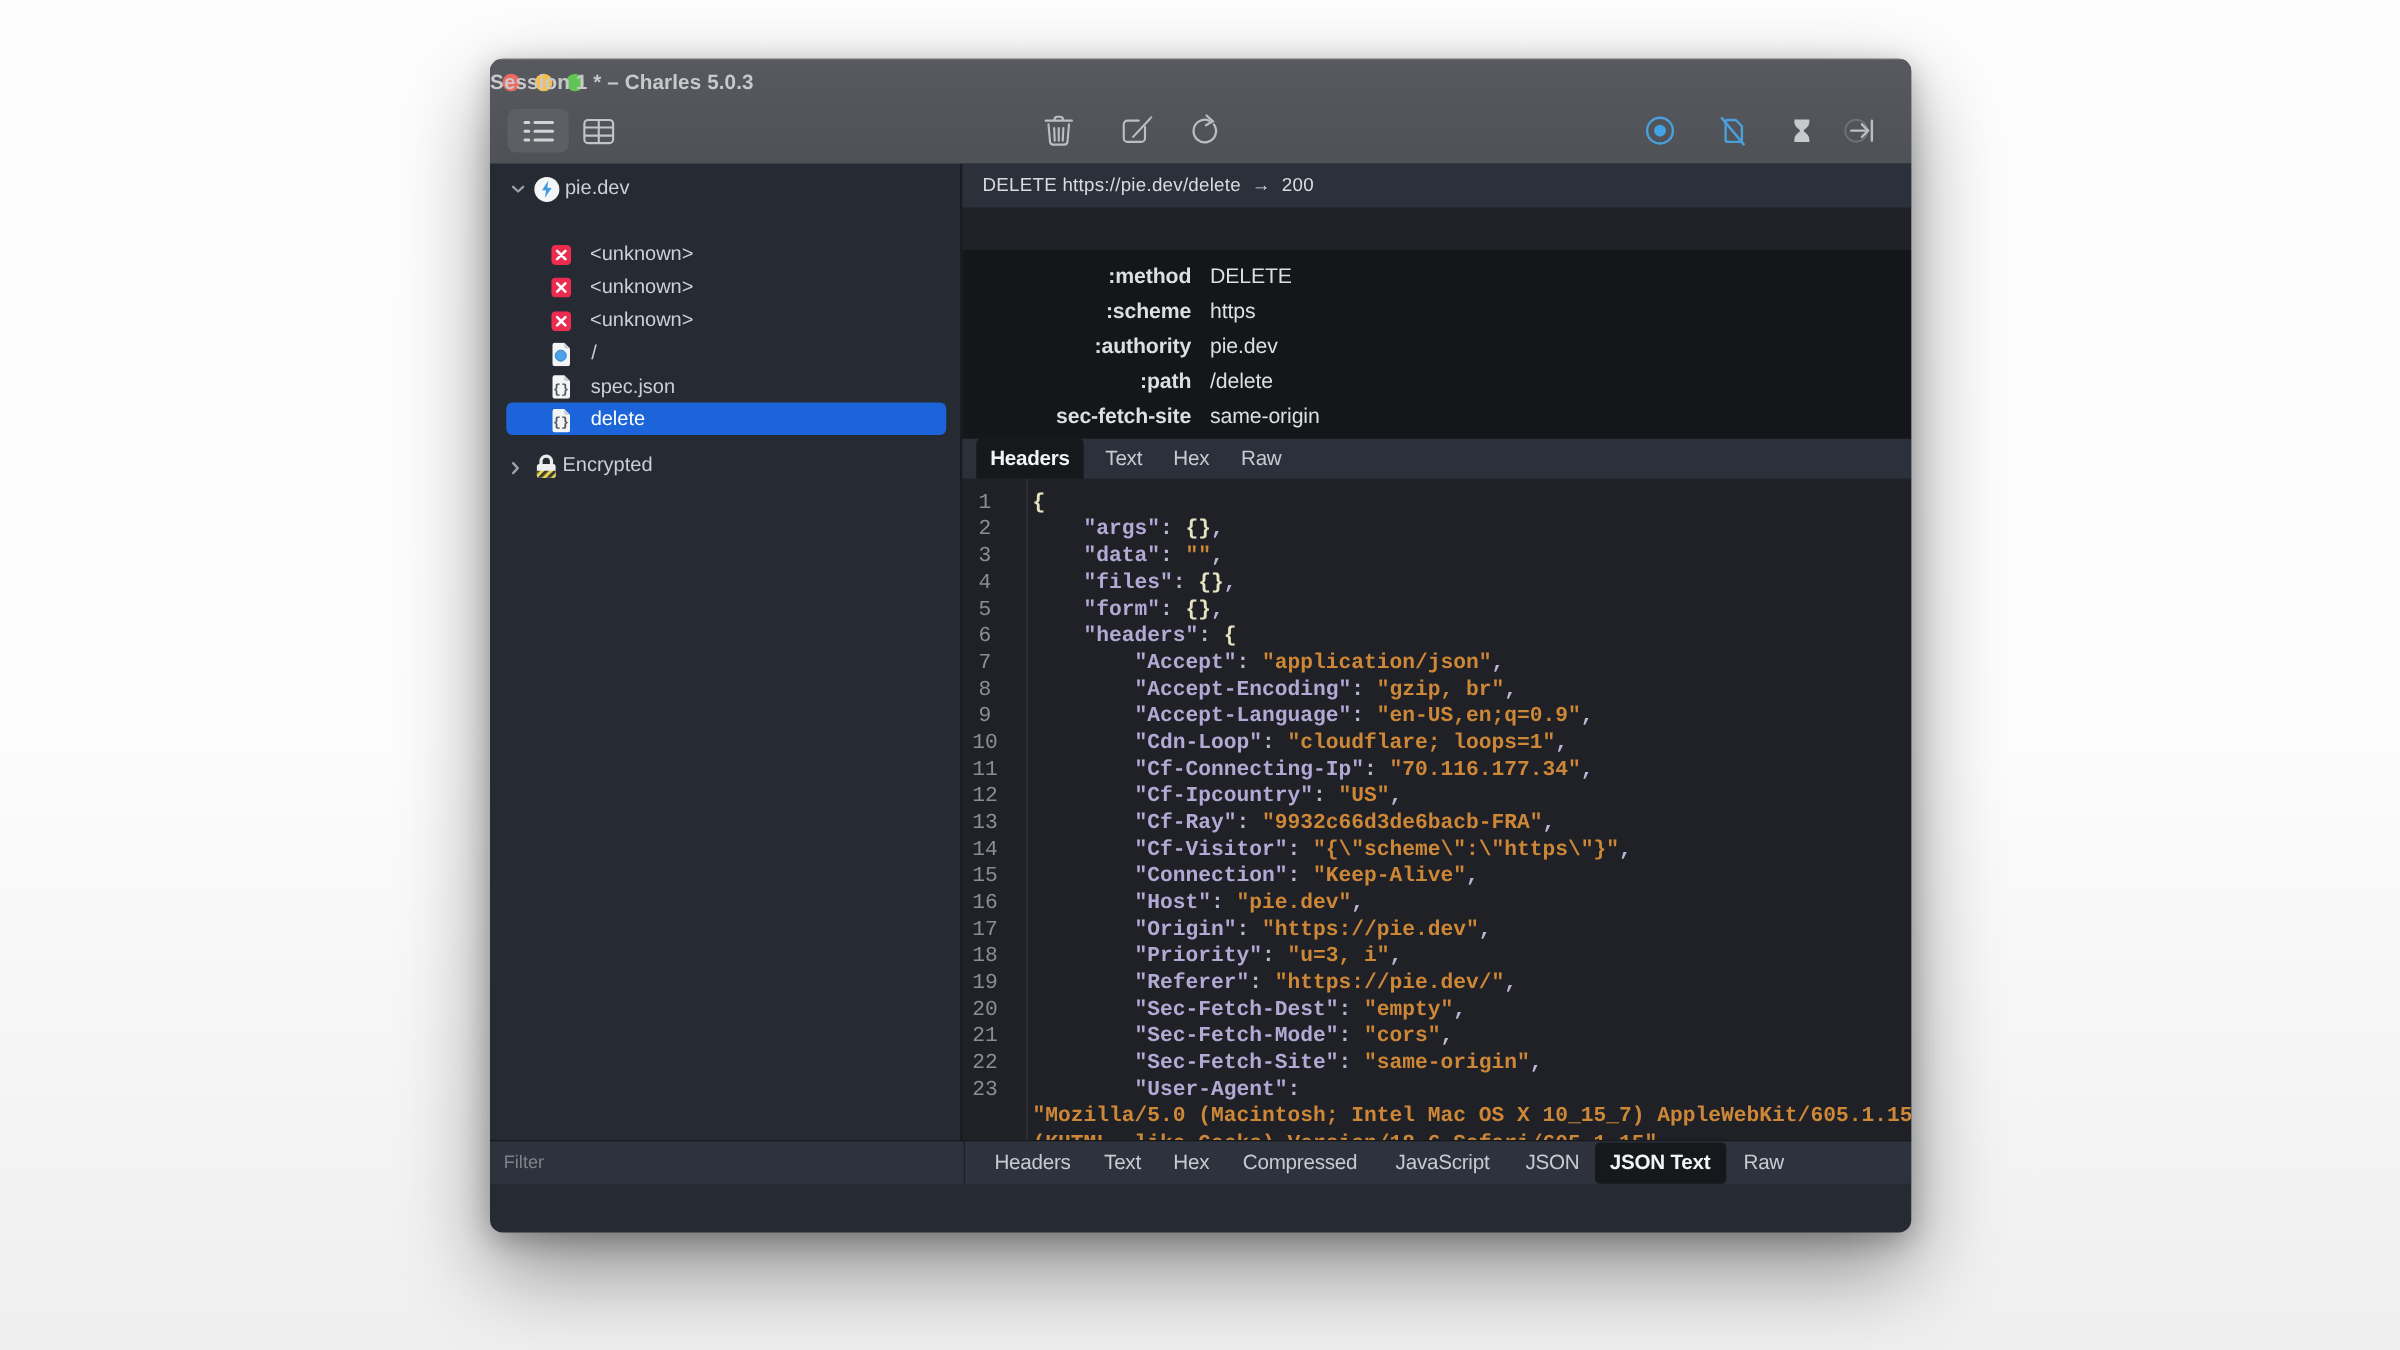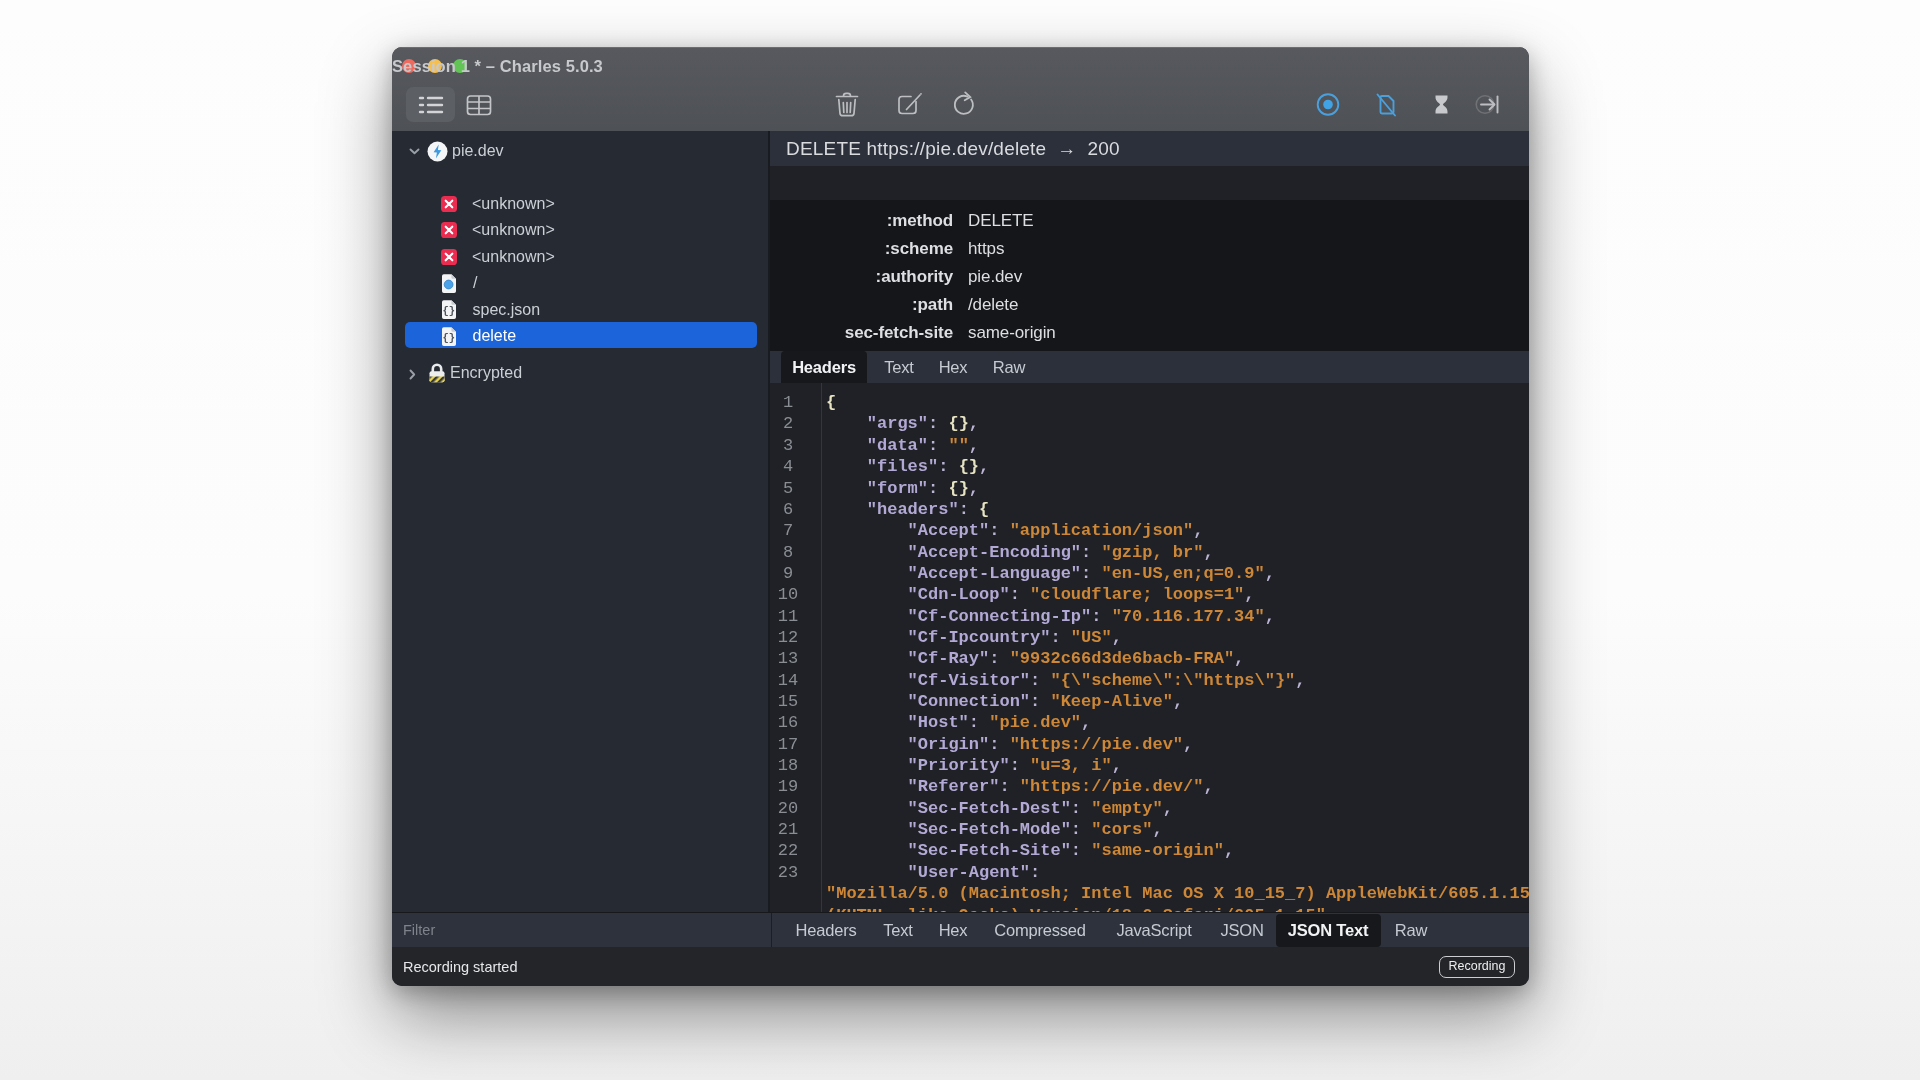--- a/index.html
+++ b/index.html
@@ -40,21 +40,21 @@
   .vdiv { position:absolute; left:376px; top:0; width:2px; height:781px; background:#181b20; }
   .panel { position:absolute; left:378px; top:0; width:759px; height:781px; background:#1f2126; }
 
   
   .row { position:absolute; left:0; width:376px; height:26.5px; color:#cbd0d6; font-size:16px; }
   .row .txt { position:absolute; top:0; line-height:26.5px; white-space:pre; }
   .sel { position:absolute; left:13px; top:190.9px; width:352px; height:26.2px; background:#1b64da; border-radius:5px; }
 
   
   .reqbar { position:absolute; left:0; top:0; width:759px; height:35px; background:#2b303a; }
-  .reqbar .t { position:absolute; left:16px; top:0; line-height:36px; font-size:19px; letter-spacing:.2px; color:#d9dbdf; }
+  .reqbar .t { position:absolute; left:16px; top:0; line-height:36px; font-size:15px; letter-spacing:.2px; color:#d9dbdf; }
   .tabsrow { position:absolute; left:0; top:35px; width:759px; height:34px; background:#2b303a; }
   .mtab { position:absolute; top:0; line-height:34px; font-size:17px; letter-spacing:-.2px; color:#c6cbd2; transform:translateX(-50%); }
   .pill { position:absolute; left:107px; top:6px; width:92px; height:22px; background:#7d8084; border-radius:5px;
           text-align:center; line-height:22px; font-size:16px; letter-spacing:-.3px; font-weight:bold; color:#24272c; }
   .kv { position:absolute; left:0; top:69px; width:759px; height:151px; background:#151619; }
   .kv .k { position:absolute; right:576px; font-weight:bold; }
   .kv .v { position:absolute; left:198px; }
   .kv div { line-height:28px; font-size:17px; letter-spacing:-.1px; color:#dddfe3; white-space:pre; }
   .stbar { position:absolute; left:0; top:220px; width:759px; height:32px; background:#2b303a; }
   .stsel { position:absolute; left:11px; top:0; width:86px; height:32px; background:#17181c; border-radius:4px 4px 0 0; }
@@ -315,17 +315,13 @@
     <div class="btab" style="left:434px">Headers</div>
     <div class="btab" style="left:506px">Text</div>
     <div class="btab" style="left:561px">Hex</div>
     <div class="btab" style="left:648px">Compressed</div>
     <div class="btab" style="left:762px">JavaScript</div>
     <div class="btab" style="left:850px">JSON</div>
     <div class="bsel"></div>
     <div class="btab" style="left:936px;color:#f2f3f5;font-weight:bold">JSON Text</div>
     <div class="btab" style="left:1019px">Raw</div>
   </div>
-  <div class="sbar">
-    <div class="st">Recording started</div>
-    <div class="recbtn">Recording</div>
-  </div>
 </div>
 
 </body></html>

